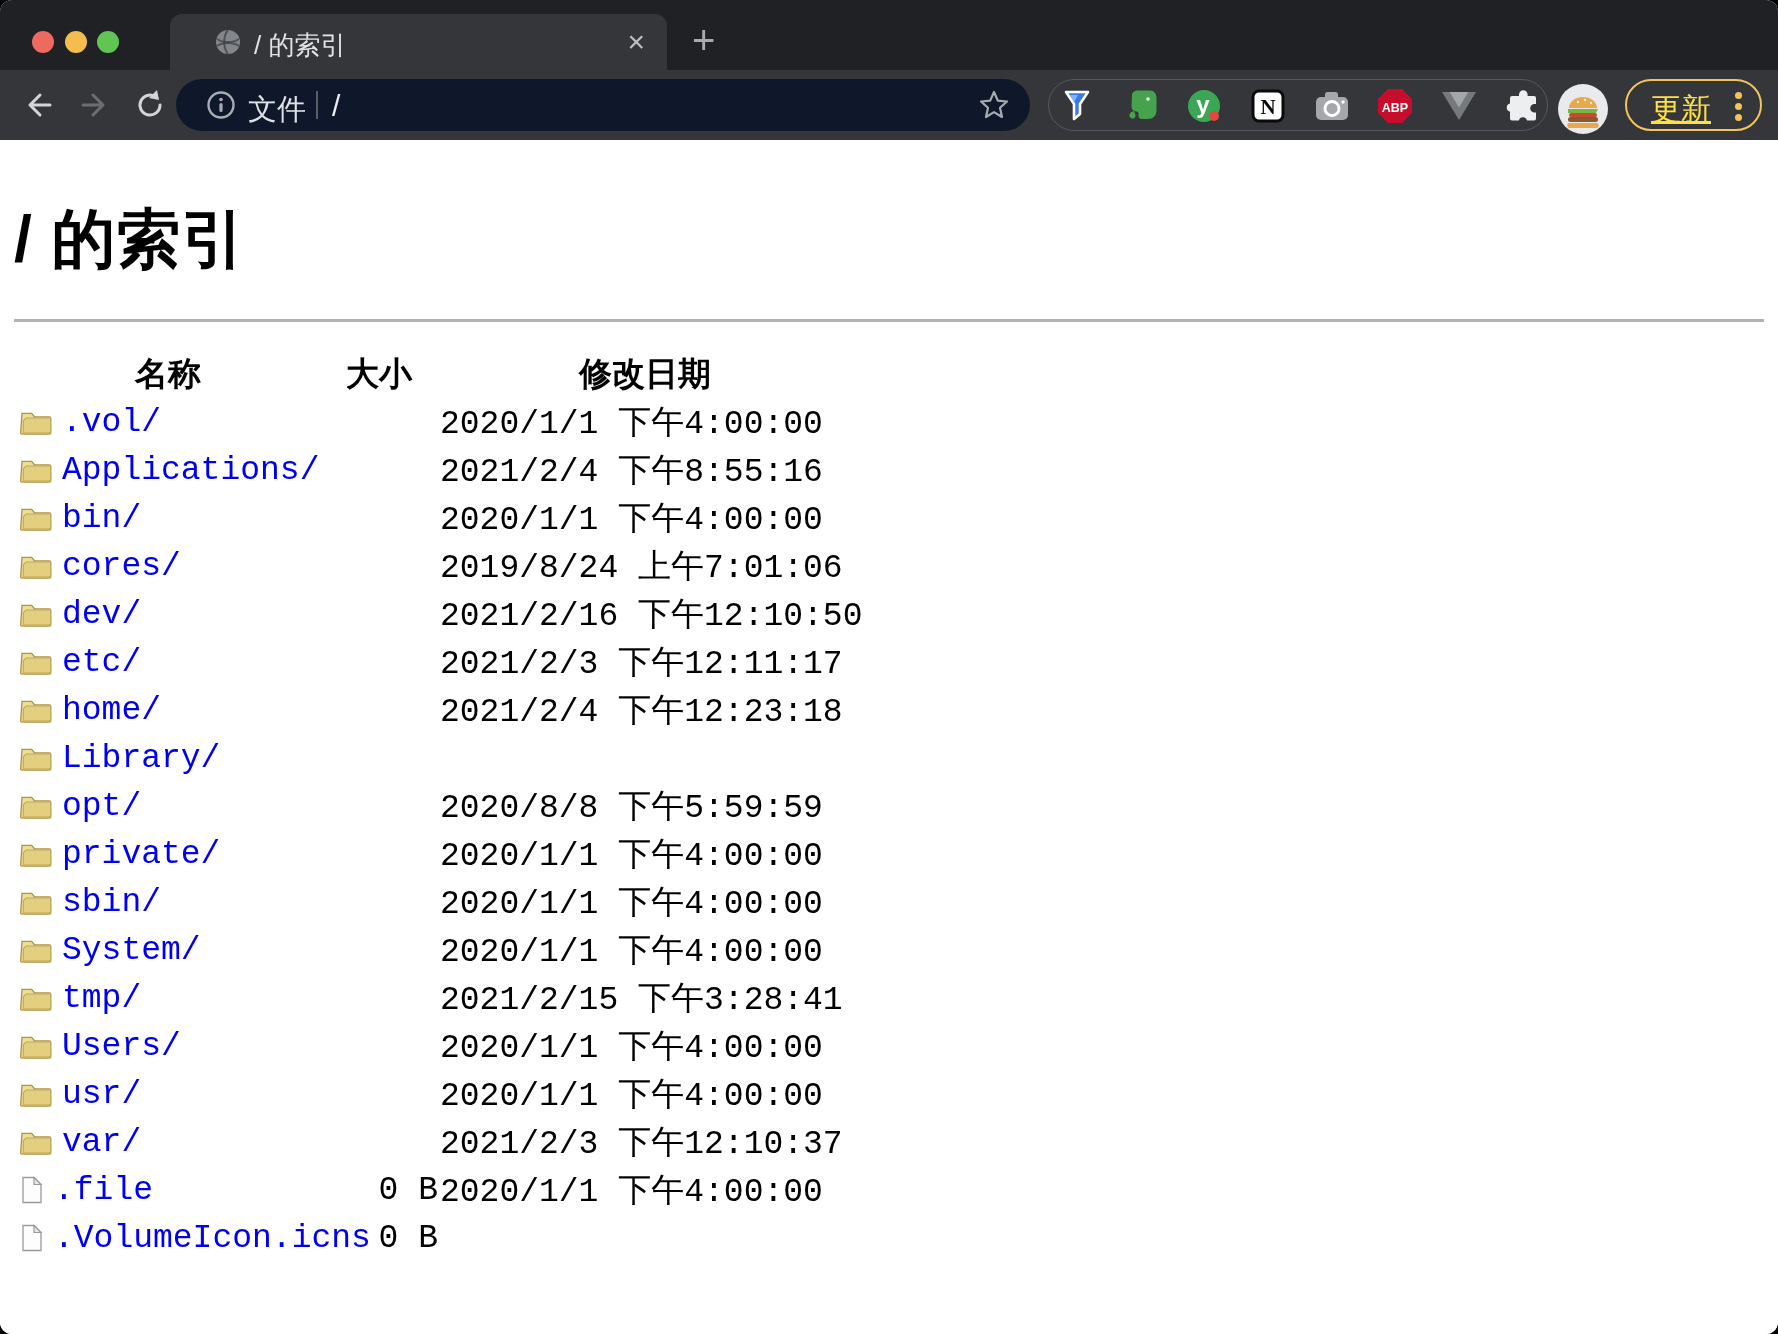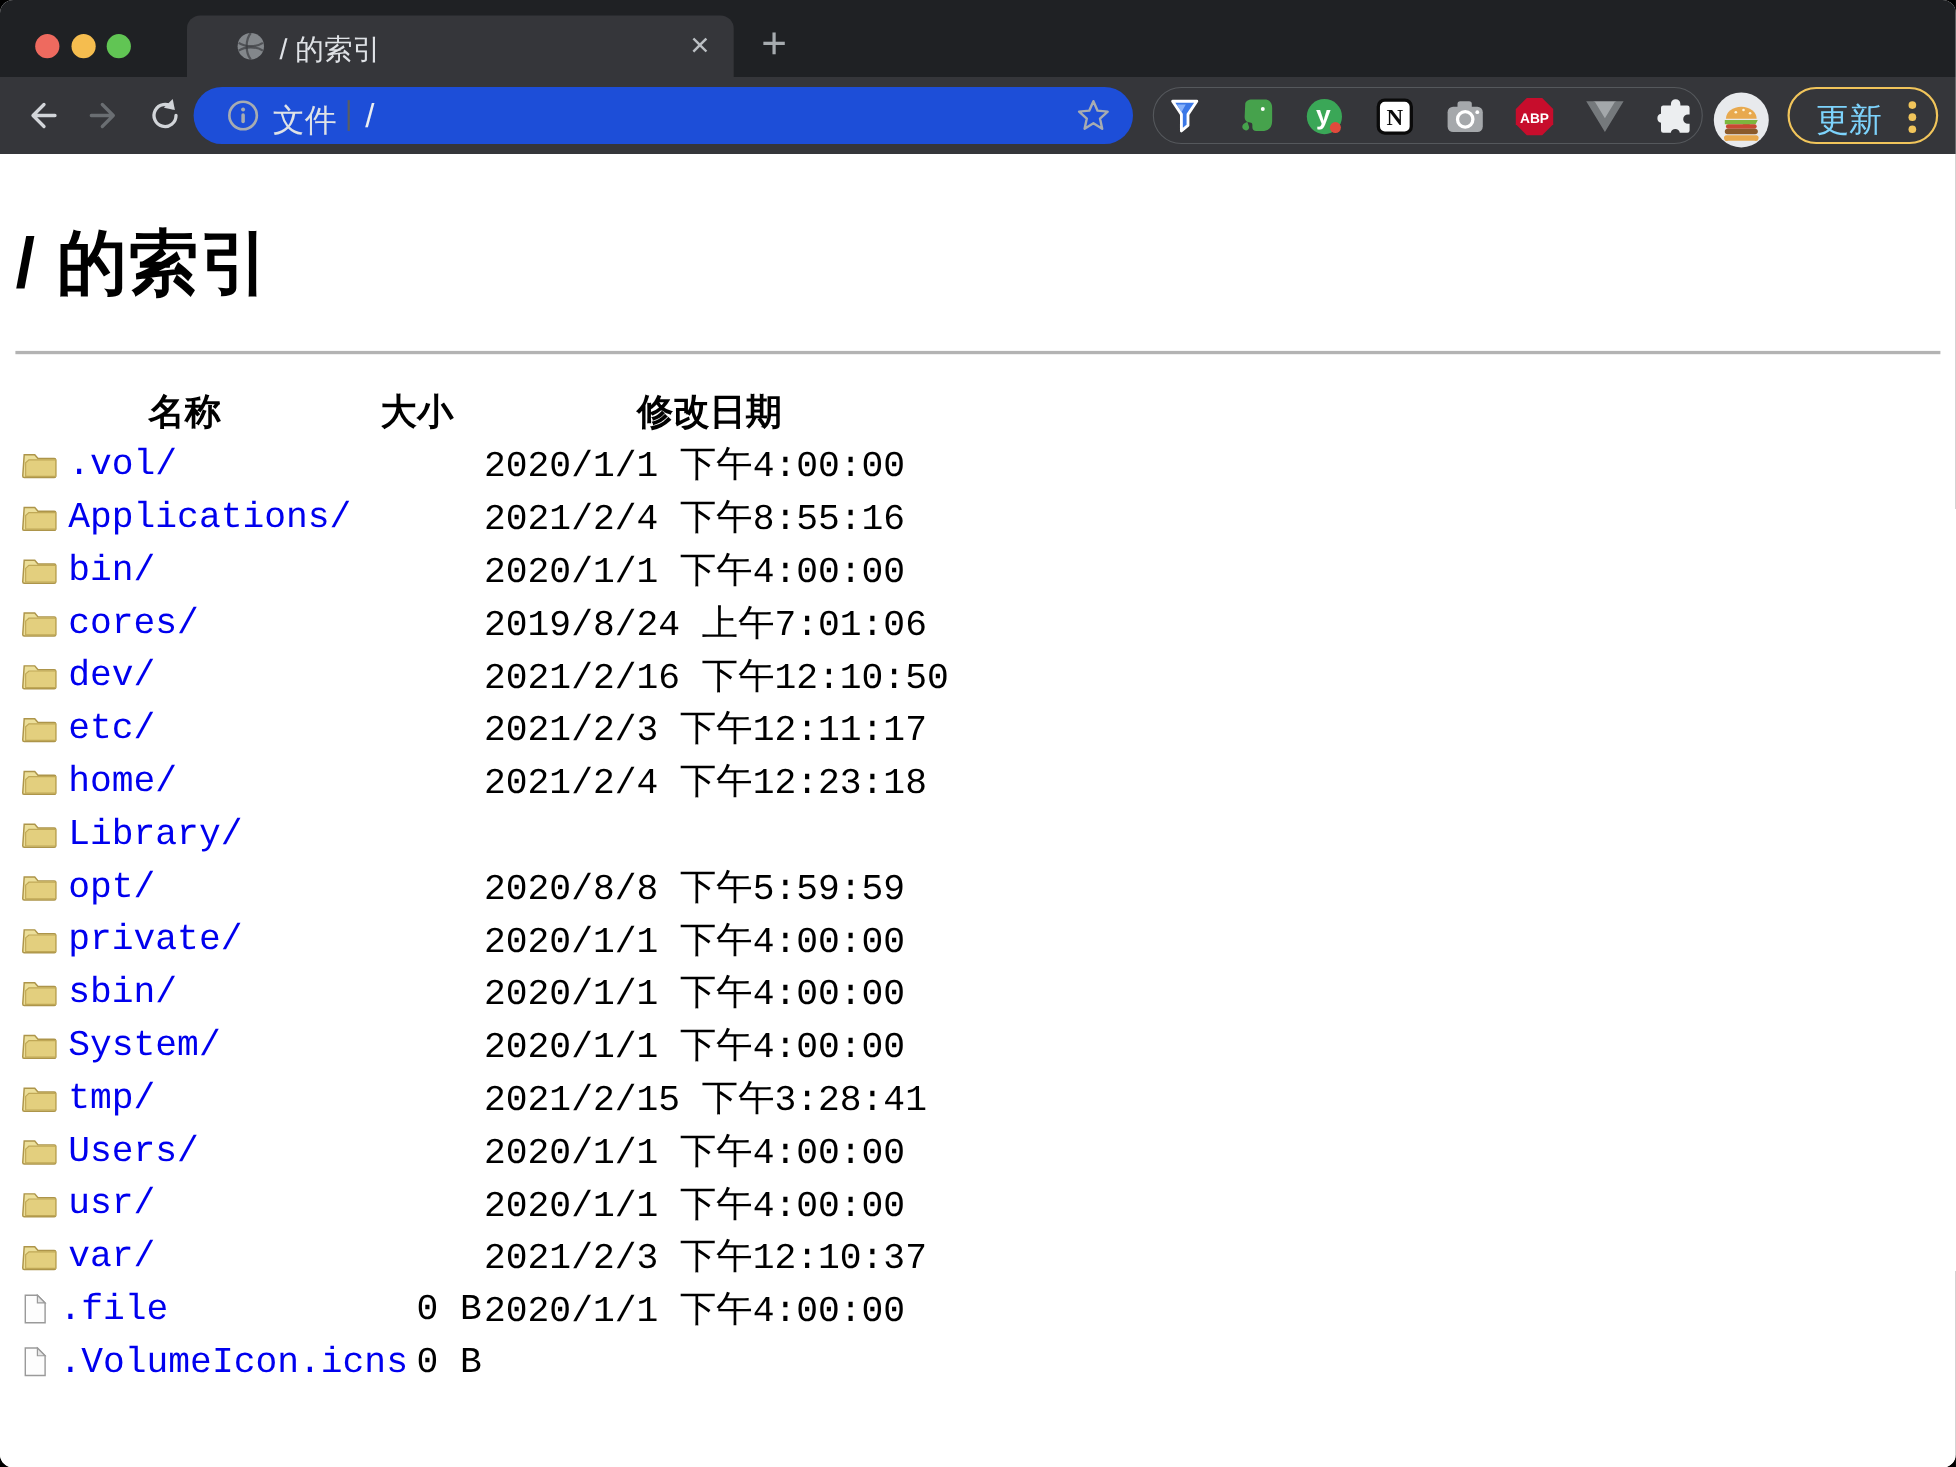--- a/index.html
+++ b/index.html
@@ -17,31 +17,31 @@
   .tab-title { position:absolute; left:84px; top:14px; font-size:26px; color:#dfe2e6; white-space:nowrap; }
   .tab-close { position:absolute; right:22px; top:11px; font-size:30px; color:#bcc0c4; line-height:34px; cursor:default; }
   .newtab { position:absolute; left:692px; top:22px; font-size:40px; line-height:36px; color:#a6abaf; }
 
   
   .toolbar { position:absolute; left:0; top:70px; width:100%; height:70px; background:#35363a; }
   .navbtn { position:absolute; top:17px; width:36px; height:36px; }
   .btn-back    { left:20px; }
   .btn-forward { left:77px; }
   .btn-reload  { left:132px; }
-  .omnibox { position:absolute; left:176px; top:9px; width:854px; height:52px; background:#1d4ed8; border-radius:26px;text-align:right; }
+  .omnibox { position:absolute; left:176px; top:9px; width:854px; height:52px; background:#0f172a; border-radius:26px;text-align:right; }
   .omni-info { position:absolute; left:30px; top:11px; width:30px; height:30px; }
   .omni-chip { position:absolute; left:72px; top:11px; font-size:29px; color:#dfe2e6; white-space:nowrap; }
   .omni-sep  { position:absolute; left:140px; top:12px; width:2px; height:28px; background:#5a5e62; }
   .omni-path { position:absolute; left:156px; top:10px; font-size:30px; color:#eceef0; }
   .omni-star { position:absolute; right:20px; top:10px; width:32px; height:32px; }
   .extbar { position:absolute; left:1048px; top:9px; width:500px; height:52px; border:1px solid #55585c; border-radius:26px; }
   .extic { position:absolute; top:18px; width:36px; height:36px; }
   .avatar { position:absolute; left:1558px; top:14px; width:50px; height:50px; border-radius:50%; background:#e8eaed; overflow:hidden; }
   .update-pill { position:absolute; left:1625px; top:9px; width:137px; height:52px; border:2.5px solid #f1c55b; border-radius:26px; }
-  .update-label { position:absolute; left:24px; top:8px; font-size:30px; color:#7dd3fc; white-space:nowrap; }
+  .update-label { position:absolute; left:24px; top:8px; font-size:30px; color:#fde047; white-space:nowrap;text-decoration:underline; }
   .kebab { position:absolute; right:18px; top:11px; width:8px; height:30px; }
   .kebab i { display:block; width:7px; height:7px; border-radius:50%; background:#f1c55b; margin:0 auto 4px; }
 
   
   .content { position:absolute; left:0; top:140px; width:100%; height:1194px; background:#fff; color:#000; }
   h1.idx { margin:56px 0 0 14px; font-size:64px; font-weight:bold; letter-spacing:1px; }
   .rule { margin:36px 14px 0 14px; border:0; border-top:3px solid #b3b3b3; }
   .listing { padding-left:16px; margin-top:28px; }
   .lrow { display:grid; grid-template-columns:304px 120px 410px; height:48px; align-items:center; font-size:33px;font-family:Liberation Mono, monospace; }
   .lrow.hdr { font-weight:bold; }

